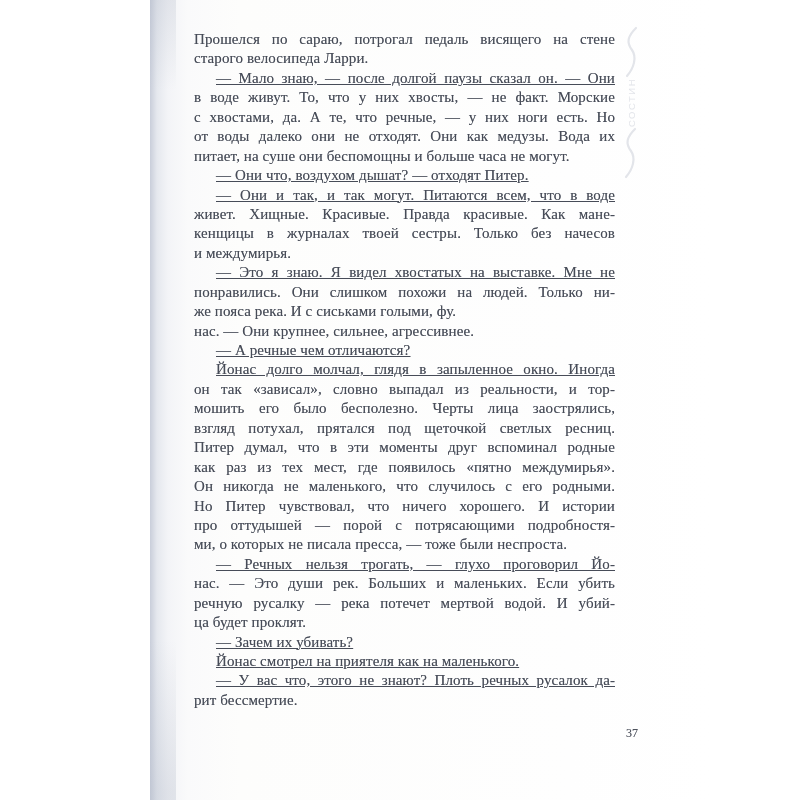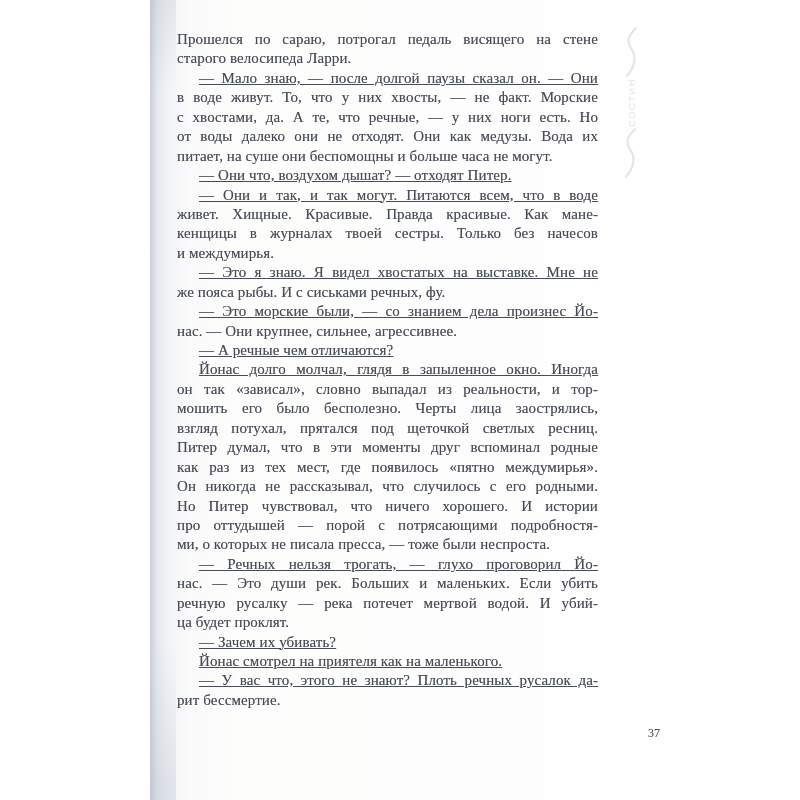--- a/index.html
+++ b/index.html
@@ -31,37 +31,37 @@
   
   .book-page::before{
     content:"";position:absolute;left:0;top:0;width:26px;height:100%;
     background:linear-gradient(to bottom,
       rgba(170,178,194,.25) 0,rgba(170,178,194,0) 90px,
       rgba(170,178,194,0) 640px,rgba(170,178,194,.28) 790px);
     pointer-events:none;
   }
 
   .text-block{
-    position:absolute;left:27px;top:30px;width:421px;
+    position:absolute;left:44px;top:30px;width:421px;
     font-size:15px;line-height:19.45px;color:var(--text-color);
     text-shadow:0 0 .6px rgba(71,76,88,.55);
     letter-spacing:.1px;
   }
   .line{
     text-align:justify;
     text-align-last:justify;
     white-space:normal;
     height:19.45px;overflow:visible;
   }
   .line.end{text-align-last:left;}
   .line.ind{text-indent:22px;text-decoration:underline;}
 
   .page-number{
-    position:absolute;left:498px;top:726px;width:30px;
-    font-size:12px;color:#4d525d;text-align:left;
+    position:absolute;left:458px;top:726px;width:30px;
+    font-size:12px;color:#4d525d;text-align:right;
     text-shadow:0 0 .6px rgba(77,82,93,.5);
   }
 
   .store-watermark{
     position:absolute;left:468px;top:26px;width:26px;height:170px;
     display:flex;flex-direction:column;align-items:center;
     color:var(--watermark);
   }
   .wm-curve{flex:0 0 auto;}
   .wm-text{
@@ -94,31 +94,31 @@
         <div class="line">в воде живут. То, что у них хвосты, — не факт. Морские</div>
         <div class="line">с хвостами, да. А те, что речные, — у них ноги есть. Но</div>
         <div class="line">от воды далеко они не отходят. Они как медузы. Вода их</div>
         <div class="line end">питает, на суше они беспомощны и больше часа не могут.</div>
         <div class="line ind end">— Они что, воздухом дышат? — отходят Питер.</div>
         <div class="line ind">— Они и так, и так могут. Питаются всем, что в воде</div>
         <div class="line">живет. Хищные. Красивые. Правда красивые. Как мане-</div>
         <div class="line">кенщицы в журналах твоей сестры. Только без начесов</div>
         <div class="line end">и междумирья.</div>
         <div class="line ind">— Это я знаю. Я видел хвостатых на выставке. Мне не</div>
-        <div class="line end">же пояса рыбы. И с сиськами речных, фу.</div>
-        <div class="line ind">— Это морские были, — со знанием дела произнес Йо-</div>
+        <div class="line">понравились. Они слишком похожи на людей. Только ни-</div>
+        <div class="line end">же пояса река. И с сиськами голыми, фу.</div>
         <div class="line end">нас. — Они крупнее, сильнее, агрессивнее.</div>
         <div class="line ind end">— А речные чем отличаются?</div>
         <div class="line ind">Йонас долго молчал, глядя в запыленное окно. Иногда</div>
         <div class="line">он так «зависал», словно выпадал из реальности, и тор-</div>
         <div class="line">мошить его было бесполезно. Черты лица заострялись,</div>
         <div class="line">взгляд потухал, прятался под щеточкой светлых ресниц.</div>
         <div class="line">Питер думал, что в эти моменты друг вспоминал родные</div>
         <div class="line">как раз из тех мест, где появилось «пятно междумирья».</div>
-        <div class="line">Он никогда не рассказывал, что случилось с его родными.</div>
+        <div class="line">Он никогда не маленького, что случилось с его родными.</div>
         <div class="line">Но Питер чувствовал, что ничего хорошего. И истории</div>
         <div class="line">про оттудышей — порой с потрясающими подробностя-</div>
         <div class="line end">ми, о которых не писала пресса, — тоже были неспроста.</div>
         <div class="line ind">— Речных нельзя трогать, — глухо проговорил Йо-</div>
         <div class="line">нас. — Это души рек. Больших и маленьких. Если убить</div>
         <div class="line">речную русалку — река потечет мертвой водой. И убий-</div>
         <div class="line end">ца будет проклят.</div>
         <div class="line ind end">— Зачем их убивать?</div>
         <div class="line ind end">Йонас смотрел на приятеля как на маленького.</div>
         <div class="line ind">— У вас что, этого не знают? Плоть речных русалок да-</div>

